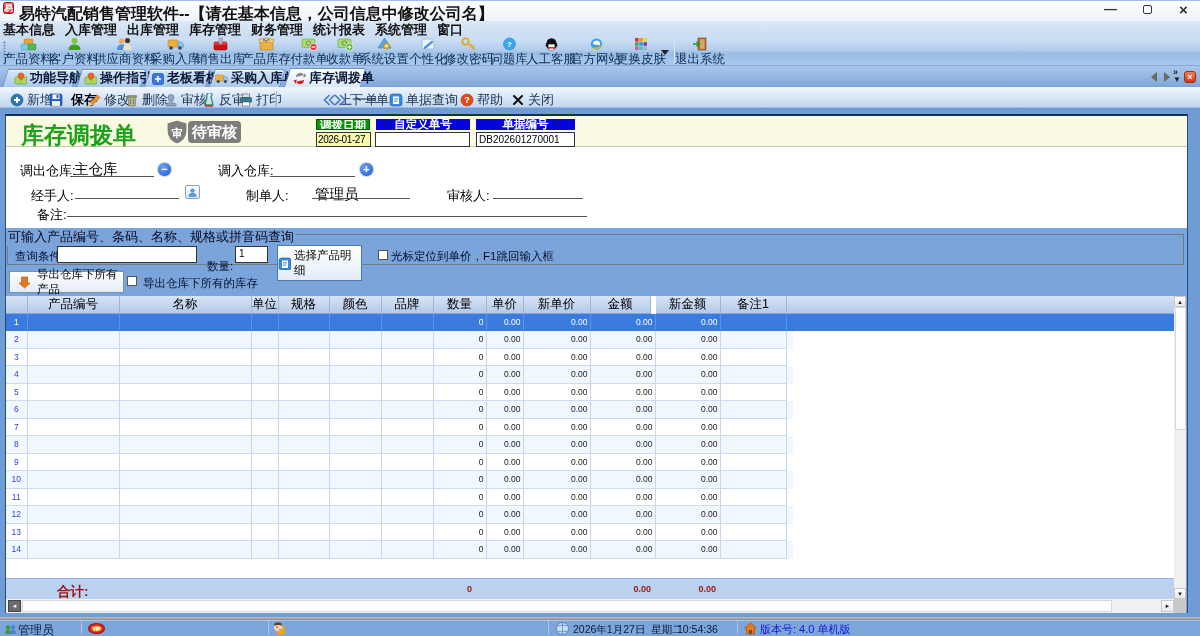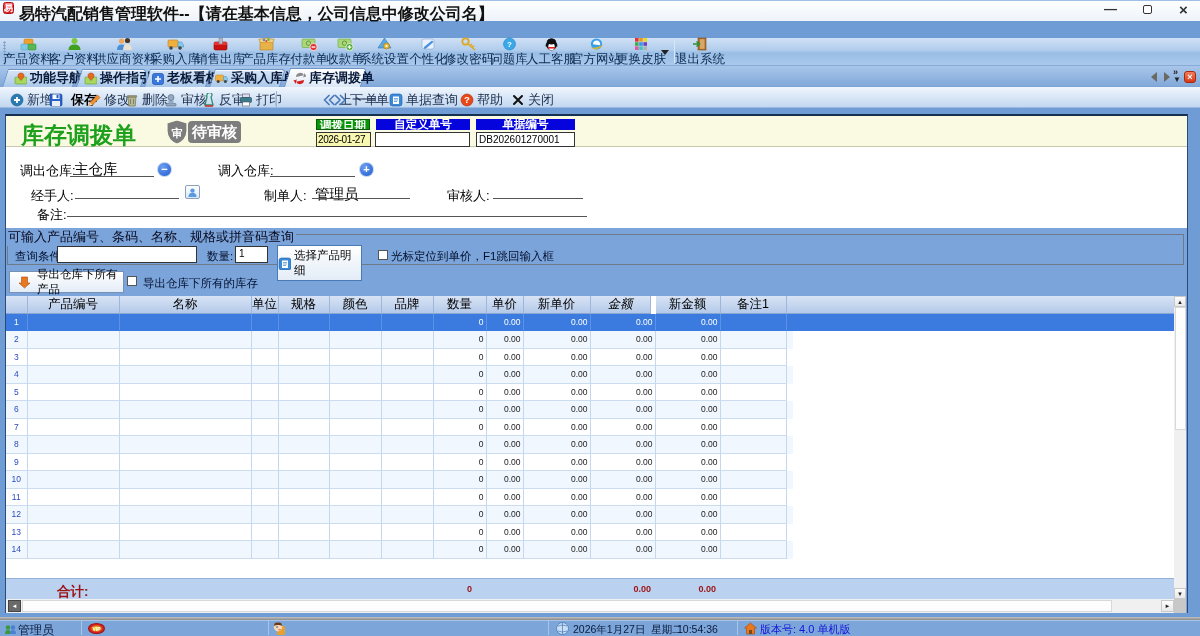--- a/index.html
+++ b/index.html
@@ -69,20 +69,30 @@
 .sdiv{top:621px;width:1px;height:14px;background:#5f8cc4;border-right:1px solid #a9c4e6;}
 </style></head>
 <body>
 <div id="app">
 <div class="abs titlebar"></div>
     <div class="abs appicon">易</div>
     <div class="abs apptitle">易特汽配销售管理软件--【请在基本信息，公司信息中修改公司名】</div>
     <div class="abs winbtn" style="left:1104px;top:1px;">—</div>
     <div class="abs" style="left:1143px;top:5px;width:9px;height:9px;border:1.5px solid #333;border-radius:2px;background:#fff;"></div>
     <div class="abs winbtn" style="left:1179px;top:1px;font-size:15px;">×</div>
+<div class="abs menubar" style="padding-left:0px;">
+      <span>基本信息</span>
+      <span>入库管理</span>
+      <span>出库管理</span>
+      <span>库存管理</span>
+      <span>财务管理</span>
+      <span>统计报表</span>
+      <span>系统管理</span>
+      <span>窗口</span>
+    </div>
 <div class="abs toolbar"></div>
     <div class="abs grip"></div>
     <div class="abs tbi" style="left:3px;width:50px;">
       <svg class="ic" style="" width="17" height="14" viewBox="0 0 17 14">
         <rect x="4" y="2" width="9" height="6" rx="1" fill="#f0a030" stroke="#c77b14" stroke-width="0.5"></rect>
         <rect x="1" y="7" width="8" height="6" rx="1" fill="#7ec8e8" stroke="#4a9cc0" stroke-width="0.5"></rect>
         <rect x="8" y="7" width="8" height="6" rx="1" fill="#58b858" stroke="#2f8f2f" stroke-width="0.5"></rect>
       </svg>
       <span class="lb">产品资料</span>
     </div>
@@ -379,33 +389,33 @@
       <div class="abs fline" style="left:264px;top:60px;width:85px;"></div>
       <div class="abs circbtn" style="left:353px;top:46px;">+</div>
       <div class="abs flabel" style="left:25px;top:71px;">经手人:</div>
       <div class="abs fline" style="left:69px;top:82px;width:104px;"></div>
       <div class="abs" style="left:179px;top:69px;width:15px;height:14px;background:linear-gradient(#fff,#dbe8f6);border:1px solid #8aa0bc;border-radius:2px;">
         <svg class="ic" style="display:block;margin:2px auto 0;" width="9" height="9" viewBox="0 0 9 9">
           <circle cx="4.5" cy="2.6" r="2.2" fill="#5a9ae0"></circle>
           <path d="M0.5 9 Q0.5 4.8 4.5 4.8 Q8.5 4.8 8.5 9 Z" fill="#5a9ae0"></path>
         </svg>
       </div>
-      <div class="abs flabel" style="left:258px;top:71px;">制单人:</div>
+      <div class="abs flabel" style="left:240px;top:71px;">制单人:</div>
       <div class="abs flabel" style="left:309px;top:69px;font-size:14.5px;">管理员</div>
       <div class="abs fline" style="left:306px;top:82px;width:98px;"></div>
       <div class="abs flabel" style="left:441px;top:71px;">审核人:</div>
       <div class="abs fline" style="left:487px;top:82px;width:90px;"></div>
       <div class="abs flabel" style="left:31px;top:90px;">备注:</div>
       <div class="abs fline" style="left:61px;top:100px;width:520px;"></div>
       <div class="abs qzone"></div>
       <div class="abs fieldset" style="left:1px;top:118px;width:1177px;height:31px;"></div>
       <div class="abs legend" style="left:0px;top:112px;">可输入产品编号、条码、名称、规格或拼音码查询</div>
       <div class="abs cblbl" style="left:9px;top:133px;">查询条件:</div>
       <div class="abs qinput" style="left:51px;top:130px;width:140px;height:17px;"></div>
-      <div class="abs cblbl" style="left:201px;top:133px;text-align:center;">数量:</div>
+      <div class="abs cblbl" style="left:201px;top:143px;text-align:center;">数量:</div>
       <div class="abs qinput" style="left:229px;top:130px;width:33px;height:17px;padding:1px 0 0 3px;">1</div>
       <div class="abs btn" style="left:271px;top:129px;width:85px;height:36px;border-color:#4a7ab5;">
         <svg class="ic" style="flex:none;" width="13" height="13" viewBox="0 0 13 13">
           <rect x="1" y="1" width="12" height="12" rx="2.5" fill="#3a8ad8" stroke="#1a5aa8" stroke-width="0.6"></rect>
           <rect x="4" y="3.5" width="6" height="7.5" fill="#fff"></rect>
           <path d="M5 5.5 h4 M5 7 h4 M5 8.5 h3" stroke="#3a8ad8" stroke-width="0.7"></path>
         </svg>
         <span>选择产品明细</span>
       </div>
       <div class="abs cbx" style="left:372px;top:134px;"></div>
@@ -422,21 +432,21 @@
       <div class="abs th" style="left:0.0px;width:21.5px;"></div>
       <div class="abs th" style="left:21.5px;width:92px;">产品编号</div>
       <div class="abs th" style="left:113.5px;width:132px;">名称</div>
       <div class="abs th" style="left:245.5px;width:27px;">单位</div>
       <div class="abs th" style="left:272.5px;width:51px;">规格</div>
       <div class="abs th" style="left:323.5px;width:52px;">颜色</div>
       <div class="abs th" style="left:375.5px;width:52px;">品牌</div>
       <div class="abs th" style="left:427.5px;width:53px;">数量</div>
       <div class="abs th" style="left:480.5px;width:37px;">单价</div>
       <div class="abs th" style="left:517.5px;width:67px;">新单价</div>
-      <div class="abs th" style="left:584.5px;width:60px;font-style:italic;">金额</div>
+      <div class="abs th" style="left:584.5px;width:60px;">金额</div>
       <div class="abs th" style="left:649.5px;width:65px;">新金额</div>
       <div class="abs th" style="left:714.5px;width:66px;">备注1</div>
       <div class="abs th" style="left:780.5px;width:387.5px;border-right:none;"></div>
       <div class="abs row selrow" style="left:0px;top:197.5px;width:1168px;background:#3b7bdf;color:#fff;">
         <div class="cell num" style="width:21.5px;color:#fff;">1</div>
         <div class="cell" style="width:92px;"></div>
         <div class="cell" style="width:132px;"></div>
         <div class="cell" style="width:27px;"></div>
         <div class="cell" style="width:51px;"></div>
         <div class="cell" style="width:52px;"></div>

